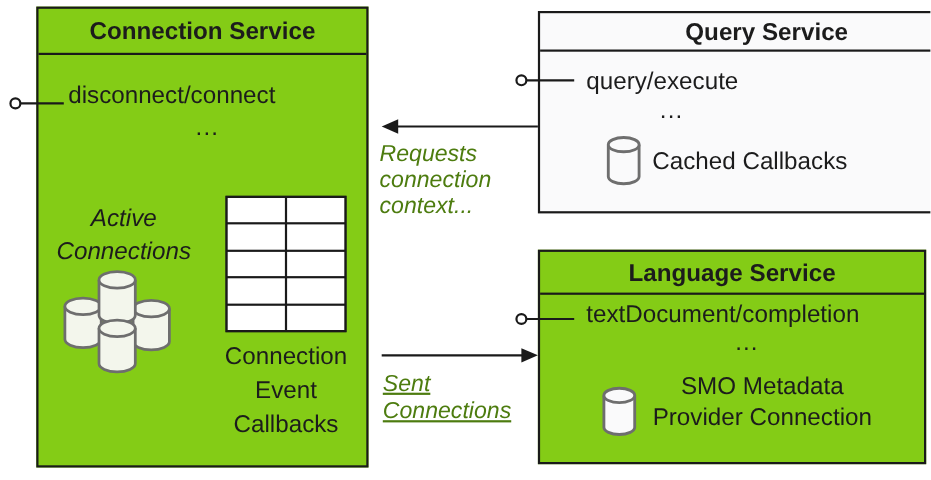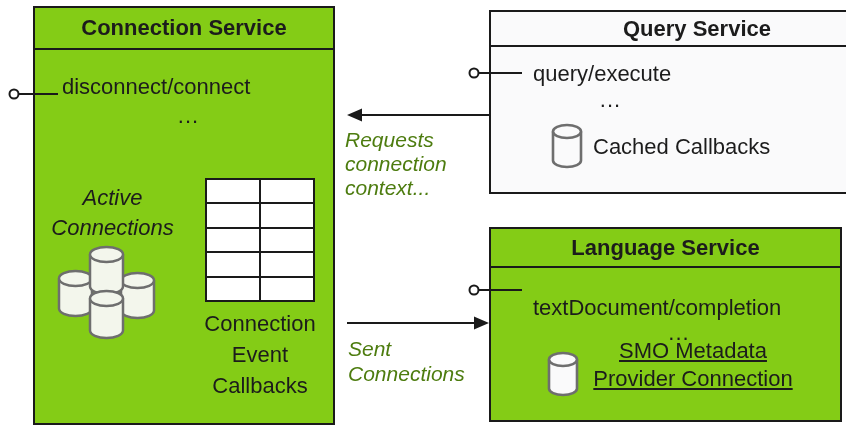--- a/index.html
+++ b/index.html
@@ -29,29 +29,29 @@
 
   .callback-table{
     position:absolute;left:170px;top:170px;width:110px;height:124px;
     background:#1a1a1a;border:2px solid #1a1a1a;box-sizing:border-box;
     display:grid;grid-template-columns:1fr 1fr;grid-template-rows:repeat(5,1fr);gap:2px;
   }
   .callback-table .cell{background:#ffffff;}
 
   .query-endpoints{left:42px;top:49px;width:155px;line-height:26px;}
   .cached-label{left:102px;top:121px;line-height:28px;}
-  .lang-endpoints{left:42px;top:66px;width:292px;line-height:25px;}
-  .smo-label{left:89px;top:108px;width:226px;line-height:28px;text-align:center;text-decoration:underline;}
+  .lang-endpoints{left:42px;top:44px;width:292px;line-height:25px;}
+  .smo-label{left:89px;top:108px;width:226px;line-height:28px;text-align:center;}
 
   .arrow-label{
     position:absolute;font-size:21px;font-style:italic;line-height:24px;
     text-align:left;color:#4d7c0f;
   }
   .requests-label{left:345px;top:128px;width:140px;}
-  .sent-label{left:348px;top:336px;width:120px;line-height:25px;}
+  .sent-label{left:348px;top:336px;width:120px;line-height:25px;text-decoration:underline;}
 
   .connector-layer{position:absolute;left:0;top:0;width:846px;height:436px;pointer-events:none;}
   .icon-svg{position:absolute;}
 </style>
 </head>
 <body>
 
 <div class="canvas">
 
   <div class="box conn-box">

